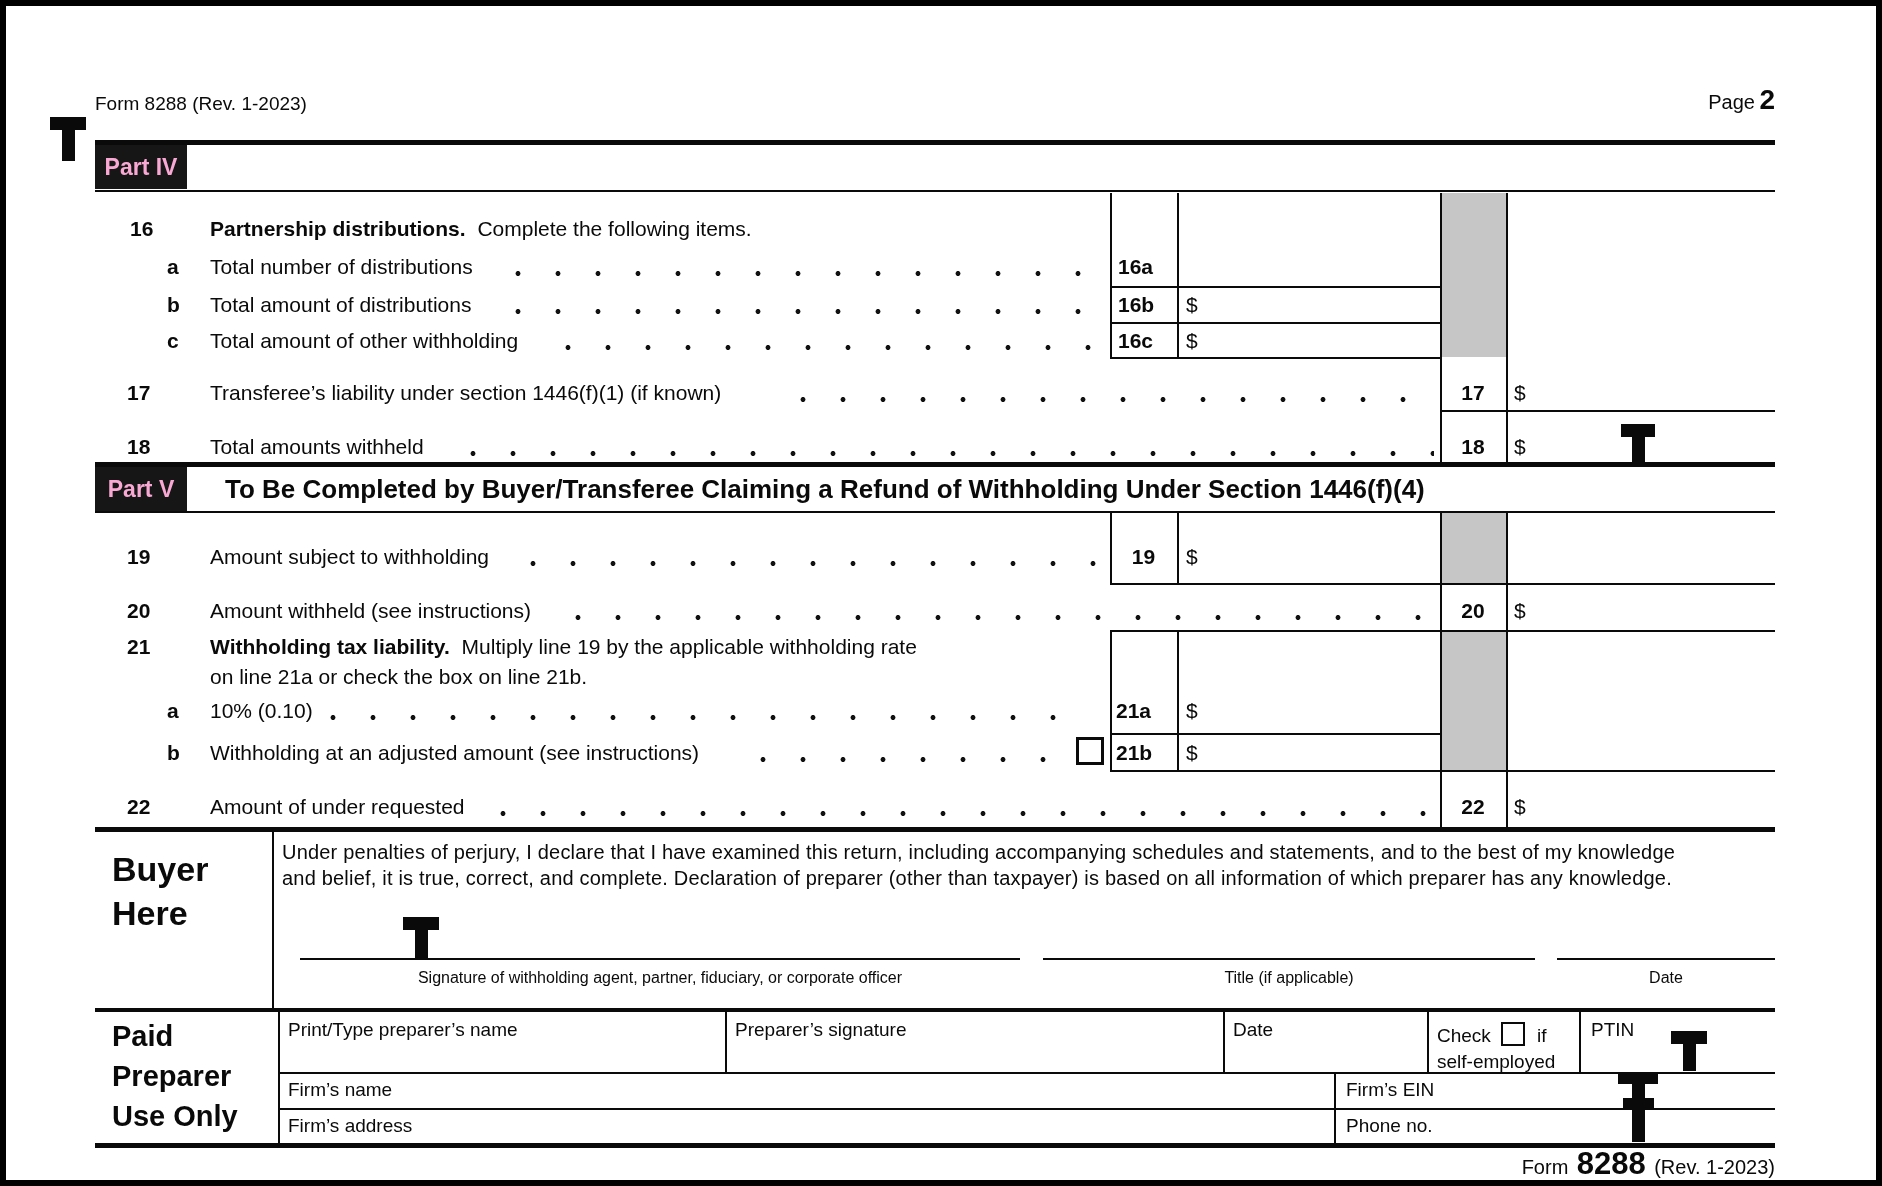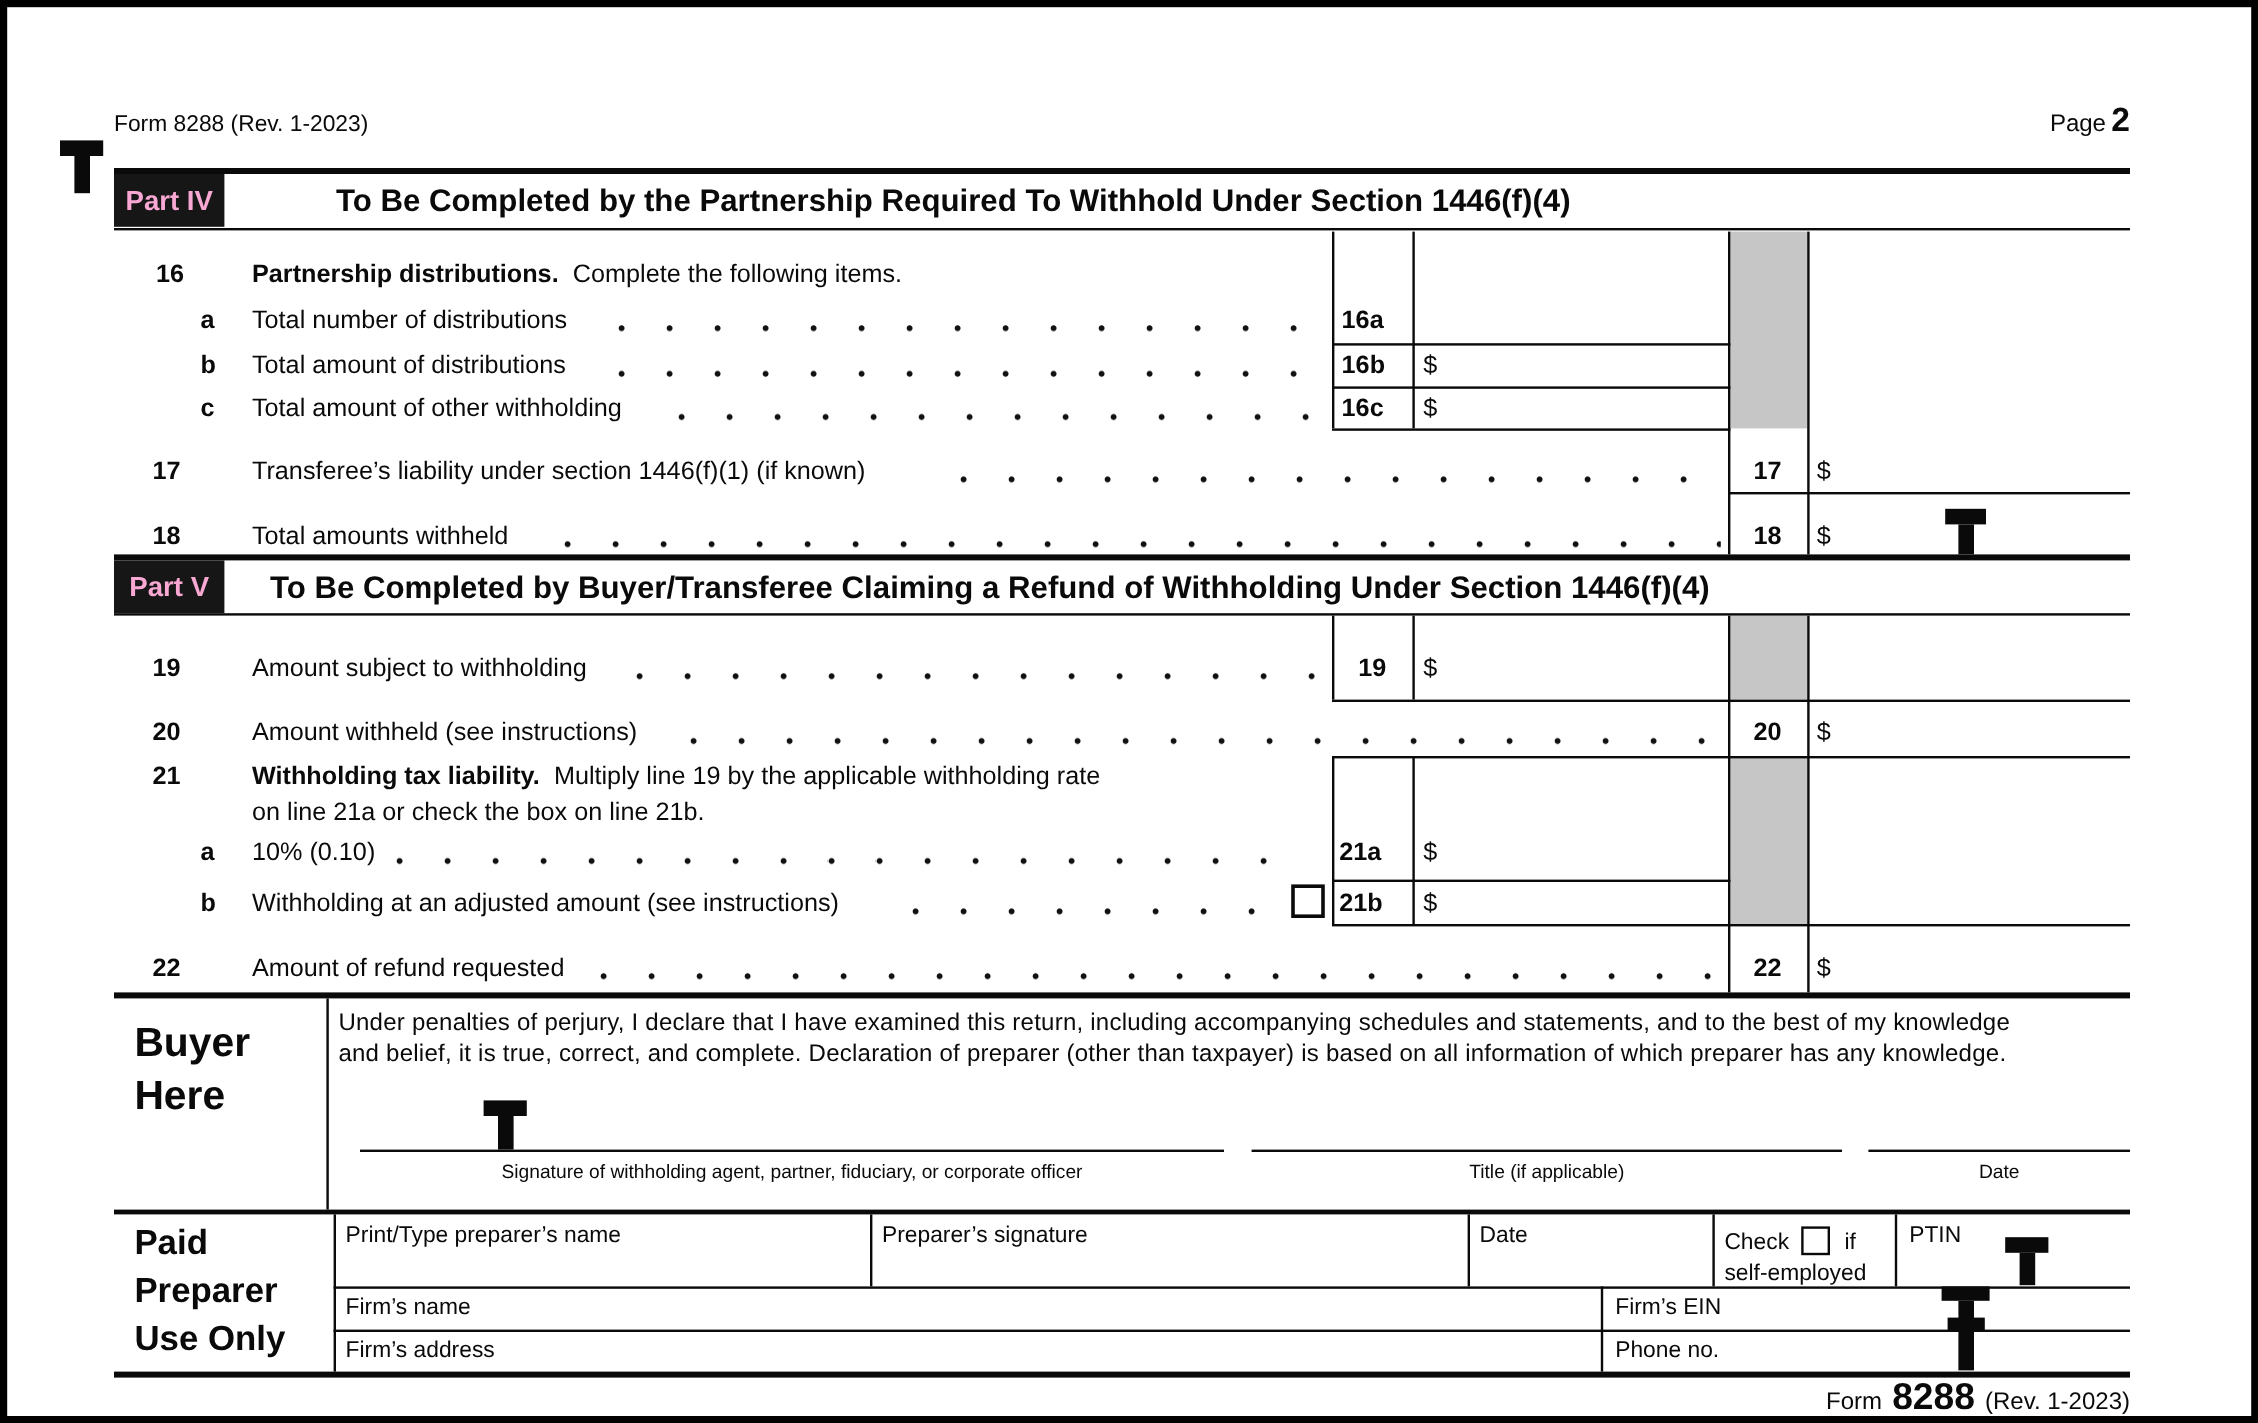--- a/index.html
+++ b/index.html
@@ -44,21 +44,20 @@
     <span style="font-size:28px;font-weight:bold;">2</span>
   </div>
 
   <div class="tmark" style="left:50px;top:117px;">
     <div class="bar" style="width:36px;"></div>
     <div class="stem" style="height:31px;"></div>
   </div>
 
   <div class="hl thick" style="left:95px;top:140px;width:1680px;"></div>
   <div class="partbar-box" style="left:95px;top:145px;width:92px;height:44px;">Part IV</div>
-  <div class="partbar-title" style="left:280px;top:145px;">To Be Completed by the Partnership Required To Withhold Under Section 1446(f)(4)</div>
   <div class="hl" style="left:95px;top:190px;width:1680px;"></div>
 
   <div class="shade" style="left:1442px;top:193px;width:64px;height:164px;"></div>
   <div class="shade" style="left:1442px;top:513px;width:64px;height:70px;"></div>
   <div class="shade" style="left:1442px;top:630px;width:64px;height:140px;"></div>
 
   <div class="vl" style="left:1110px;top:193px;height:164px;"></div>
   <div class="vl" style="left:1177px;top:193px;height:164px;"></div>
   <div class="vl" style="left:1440px;top:193px;height:269px;"></div>
   <div class="vl" style="left:1506px;top:193px;height:269px;"></div>
@@ -158,21 +157,21 @@
 
   <div class="txt b" style="left:167px;top:740px;">b</div>
   <div class="txt" style="left:210px;top:740px;">Withholding at an adjusted amount (see instructions)</div>
   <div class="dots" style="left:760px;top:756px;width:300px;"></div>
   <div class="checkbox" style="left:1076px;top:737px;width:22px;height:22px;"></div>
   <div class="celllabel" style="left:1116px;top:740px;">21b</div>
   <div class="txt" style="left:1186px;top:740px;">$</div>
   <div class="entry" style="left:1210px;top:735px;width:228px;height:33px;"></div>
 
   <div class="txt b" style="left:127px;top:794px;">22</div>
-  <div class="txt" style="left:210px;top:794px;">Amount of refund requested</div>
+  <div class="txt" style="left:210px;top:794px;">Amount of under requested</div>
   <div class="dots" style="left:500px;top:810px;width:934px;"></div>
   <div class="celllabel center" style="left:1440px;top:794px;width:66px;">22</div>
   <div class="txt" style="left:1514px;top:794px;">$</div>
   <div class="entry" style="left:1540px;top:772px;width:235px;height:53px;"></div>
 
   <div class="hl thick" style="left:95px;top:827px;width:1680px;"></div>
 
   <div class="biglabel" style="left:112px;top:850px;">Buyer</div>
   <div class="biglabel" style="left:112px;top:894px;">Here</div>
   <div class="vl" style="left:272px;top:832px;height:176px;"></div>

